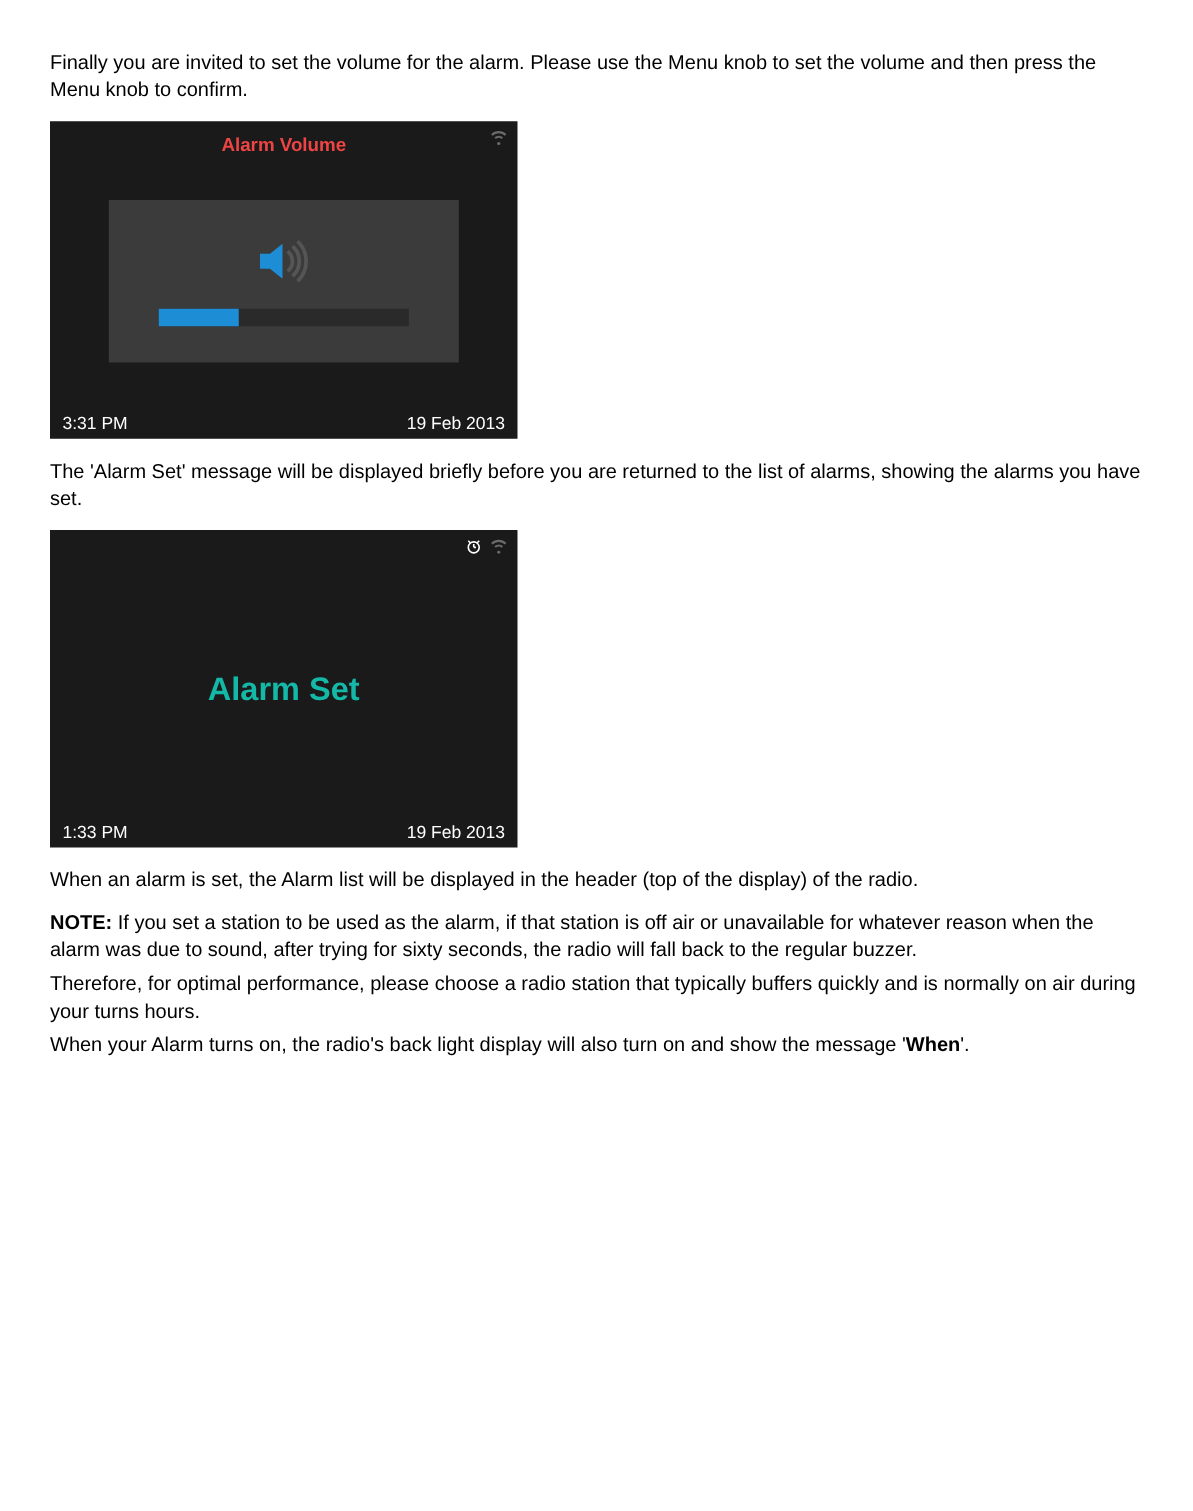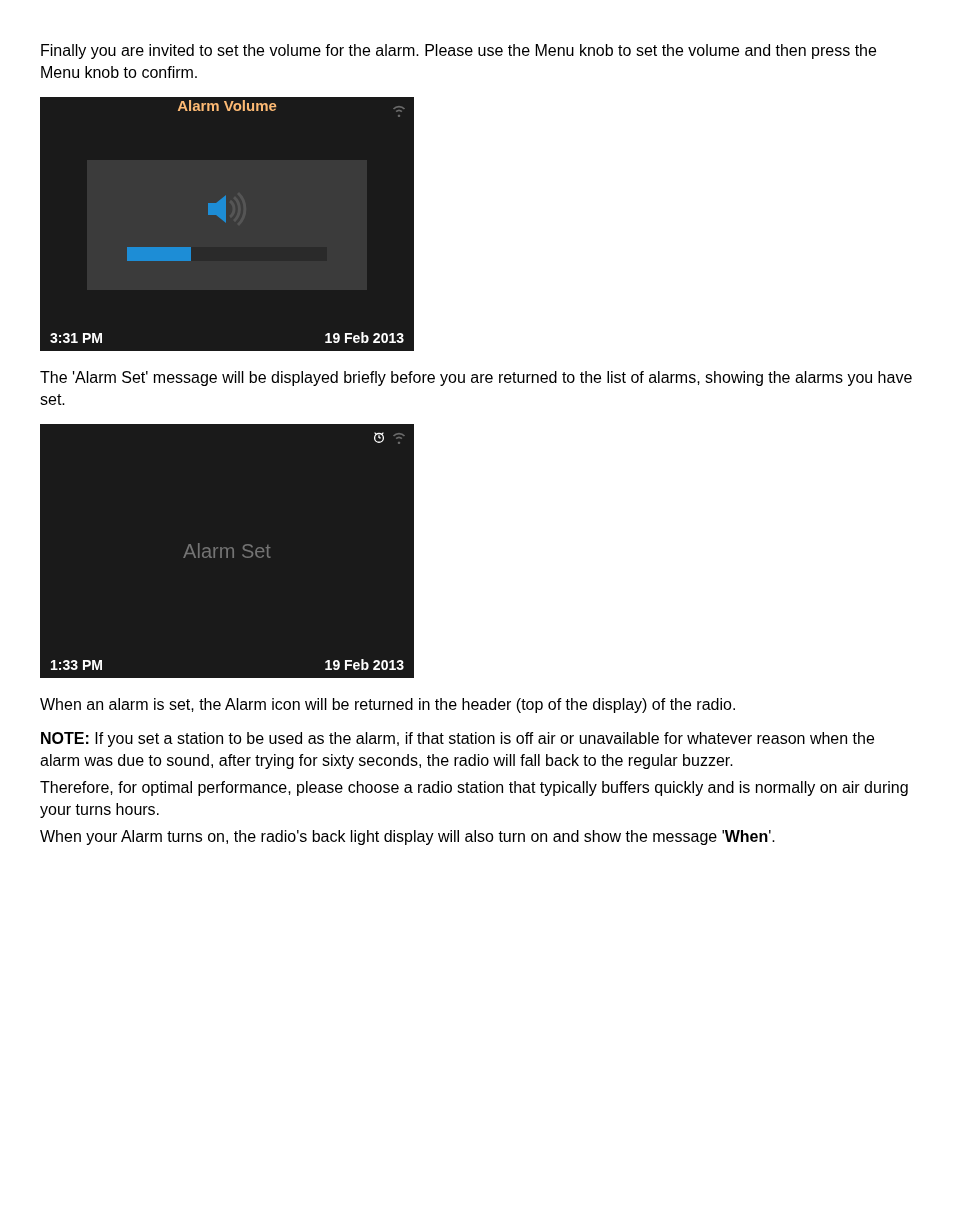--- a/index.html
+++ b/index.html
@@ -18,24 +18,24 @@
   .screenshot {
     width: 374px;
     background: #1a1a1a;
     margin-bottom: 16px;
     display: flex;
     flex-direction: column;
   }
   .scr-header {
     height: 28px;
     display: flex;
-    align-items: flex-start;
+    align-items: flex-end;
     justify-content: center;
     position: relative;
-    color: #fdba74;
+    color: #ef4444;
     font-weight: bold;
     font-size: 15px;
   }
   .scr-header .icons {
     position: absolute;
     right: 8px;
     top: 6px;
     display: flex;
     gap: 6px;
   }
@@ -74,27 +74,27 @@
     height: 100%;
     background: #1d8dd6;
   }
   .scr-footer {
     height: 26px;
     display: flex;
     justify-content: space-between;
     align-items: center;
     padding: 0 10px;
     color: #ffffff;
-    font-weight: bold;
+    font-weight: normal;
     font-size: 14px;
   }
   .alarm-set-body {
-    color: #737373;
-    font-weight: normal;
-    font-size: 20px;
+    color: #14b8a6;
+    font-weight: bold;
+    font-size: 26px;
   }
   .wifi-icon {
     width: 14px;
     height: 12px;
   }
   .alarm-icon-status {
     width: 14px;
     height: 14px;
   }
   .bold {
@@ -162,21 +162,21 @@
   </div>
   <div class="scr-body">
     <div class="alarm-set-body">Alarm Set</div>
   </div>
   <div class="scr-footer">
     <span>1:33 PM</span>
     <span>19 Feb 2013</span>
   </div>
 </div>
 
-<p>When an alarm is set, the Alarm icon will be returned in the header (top of the display) of the radio.</p>
+<p>When an alarm is set, the Alarm list will be displayed in the header (top of the display) of the radio.</p>
 
 <p style="margin-top:8px">
   <span class="bold">NOTE:</span><span>  If you set a station to be used as the alarm, if that station is off air or unavailable for whatever reason when the alarm was due to sound, after trying for sixty seconds, the radio will fall back to the regular buzzer.</span>
 </p>
 <p style="margin-top:-8px">Therefore, for optimal performance, please choose a radio station that typically buffers quickly and is normally on air during your turns hours.</p>
 <p style="margin-top:-8px">
   <span>When your Alarm turns on, the radio's back light display will also turn on and show the message '</span><span class="bold">When</span><span>'.</span>
 </p>
 
 </body></html>

